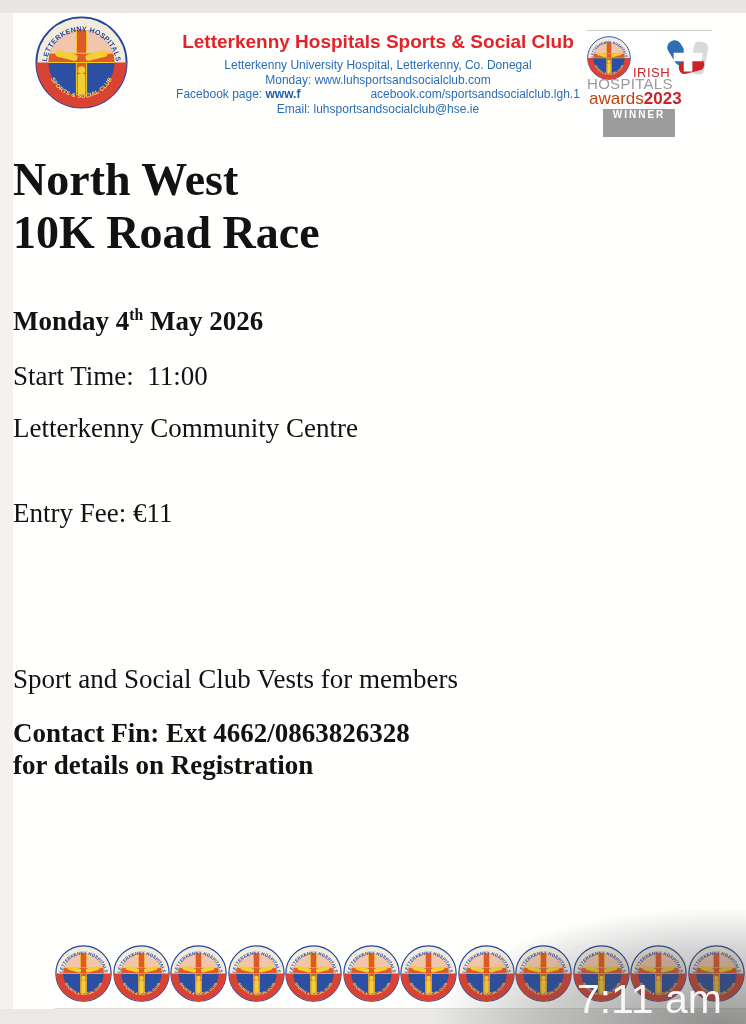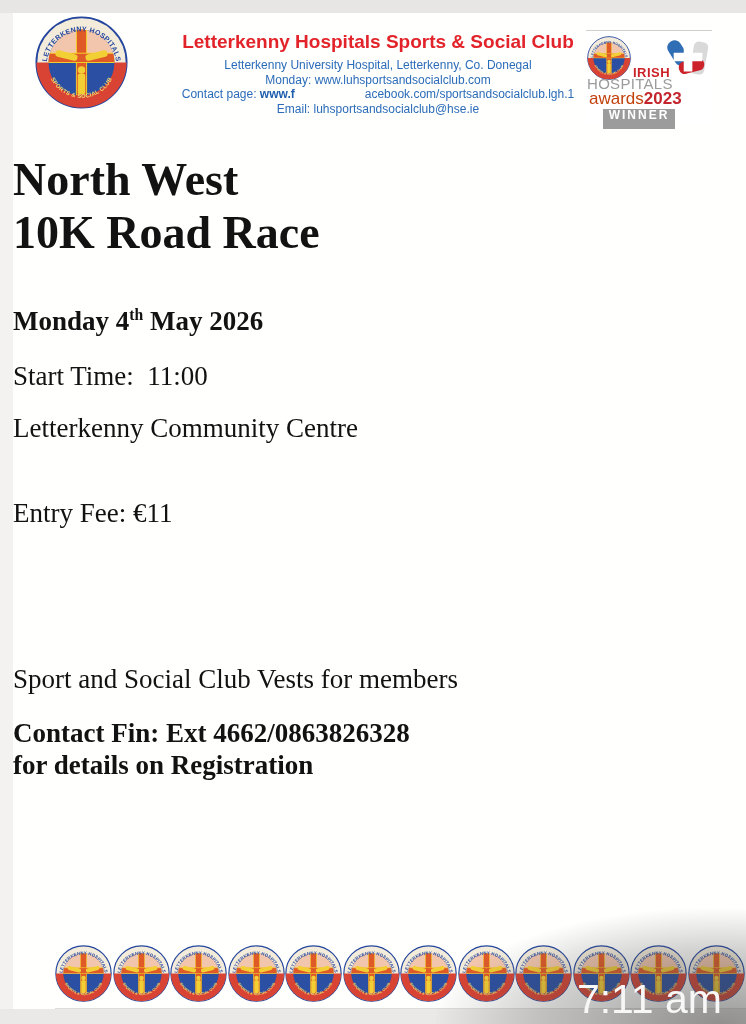--- a/index.html
+++ b/index.html
@@ -16,27 +16,27 @@
   .club-logo-main svg,.award-mini-logo svg,.strip-logo svg{display:block;width:100%;height:100%;}
   .header-text{position:absolute;left:140px;top:17px;width:450px;text-align:center;}
   .club-name{color:#e2242a;font-weight:bold;font-size:19px;line-height:23px;margin-bottom:5px;}
   .header-sub{color:#2b6cb8;font-size:12px;line-height:14.5px;white-space:pre;}
   .fb-part1{font-weight:bold;color:#1f5fae;margin-right:70px;}
 
   
   .award-badge{position:absolute;right:34px;top:17px;width:126px;height:92px;background:#fff;border-top:1px solid #cfcfcd;}
   .award-mini-logo{position:absolute;left:1px;top:5px;width:44px;height:44px;}
   .award-plus{position:absolute;right:0;top:2px;width:46px;height:50px;}
-  .award-irish{position:absolute;left:47px;top:34px;color:#cc2229;font-weight:bold;font-size:13px;letter-spacing:.5px;}
+  .award-irish{position:absolute;left:47px;top:34px;color:#cc2229;font-weight:normal;font-size:13px;letter-spacing:.5px;}
   .award-healthcare{position:absolute;left:1px;top:46px;color:#9b9b9b;font-size:15px;line-height:14px;letter-spacing:.3px;}
   .award-awards{position:absolute;left:3px;top:59px;font-size:17px;line-height:18px;}
   .award-awards .w{color:#c2410c;}
   .award-awards .y{color:#c4242b;font-weight:bold;}
-  .award-winner{position:absolute;left:17px;top:78px;width:72px;height:20px;background:#9c9c9c;color:#fff;
-    font-size:12px;font-weight:bold;letter-spacing:2px;text-align:center;line-height:12px;}
+  .award-winner{position:absolute;left:17px;top:78px;width:72px;height:28px;background:#9c9c9c;color:#fff;
+    font-size:10px;font-weight:bold;letter-spacing:2px;text-align:center;line-height:12px;}
 
   
   .doc-line{position:absolute;left:0;right:0;text-align:left;
     font-family:"Liberation Serif",serif;color:#121212;white-space:pre;}
   .doc-title{top:140px;font-weight:bold;font-size:46px;line-height:53px;}
   .line-date{top:293px;font-weight:bold;font-size:27px;}
   .line-date sup{font-size:58%;vertical-align:super;}
   .line-start{top:348px;font-size:27px;}
   .line-venue{top:400px;font-size:27px;}
   .line-fee{top:485px;font-size:27px;}
@@ -83,21 +83,21 @@
     </g>
     <text font-size="7.5" font-weight="bold" fill="#24469e" letter-spacing="0.4"><textPath href="#lk-arc-top" startOffset="50%" text-anchor="middle">LETTERKENNY HOSPITALS</textPath></text>
     <text font-size="6.2" font-weight="bold" fill="#f3df6e" letter-spacing="0.3"><textPath href="#lk-arc-bot" startOffset="50%" text-anchor="middle">SPORTS &amp; SOCIAL CLUB</textPath></text>
   </svg>
 </div>
 
   <div class="header-text">
     <div class="club-name">Letterkenny Hospitals Sports &amp; Social Club</div>
     <div class="header-sub">Letterkenny University Hospital, Letterkenny, Co. Donegal</div>
     <div class="header-sub">Monday: www.luhsportsandsocialclub.com</div>
-    <div class="header-sub"><span>Contact page: </span><span class="fb-part1">www.f</span><span>acebook.com/sportsandsocialclub.lgh.1</span></div>
+    <div class="header-sub"><span>Facebook page: </span><span class="fb-part1">www.f</span><span>acebook.com/sportsandsocialclub.lgh.1</span></div>
     <div class="header-sub">Email: luhsportsandsocialclub@hse.ie</div>
   </div>
 
   <div class="award-badge">
     <div class="award-mini-logo">
   <svg viewBox="0 0 100 100">
     <defs>
       <clipPath id="lk-inner-clip">
               <circle cx="50" cy="50" r="35.5"></circle>
             </clipPath>

